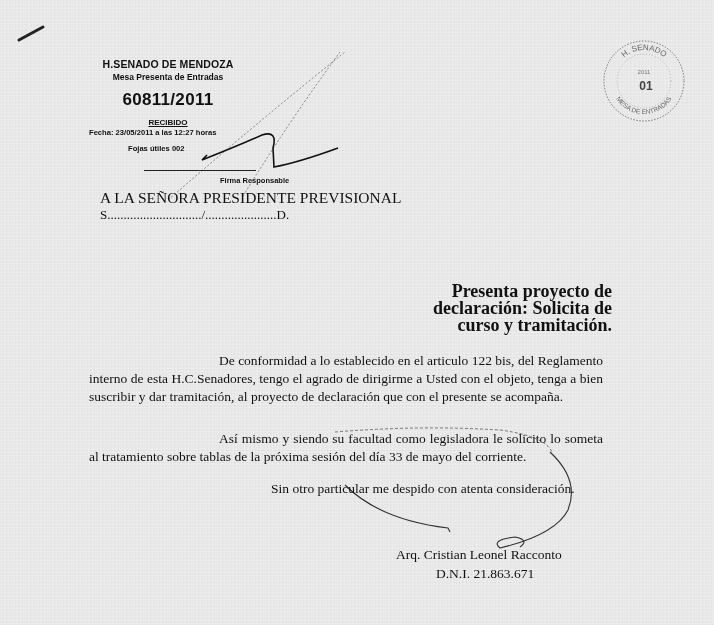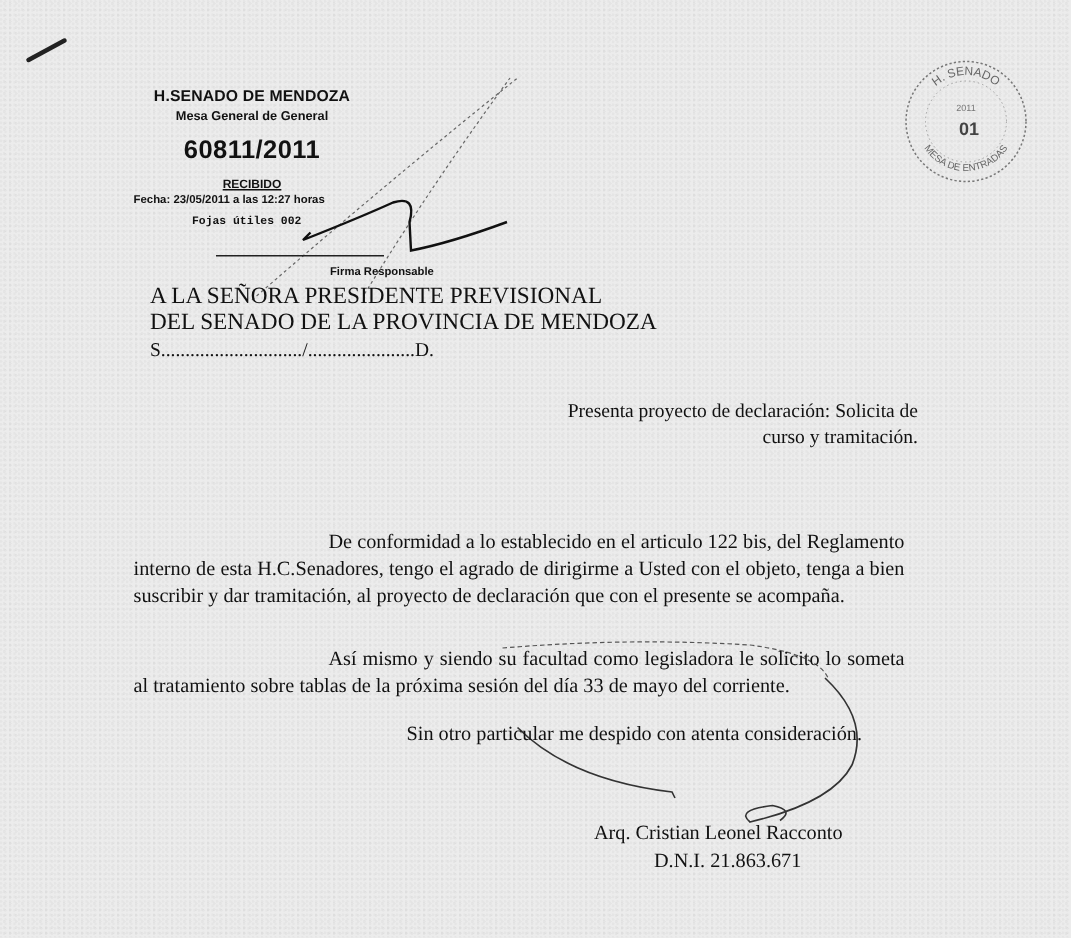--- a/index.html
+++ b/index.html
@@ -12,26 +12,26 @@
     background-size:3px 3px, 4px 4px;
     color:#111;
   }
   .abs { position:absolute; }
   .stamp-block { left:88px; top:58px; width:160px; text-align:center; font-family:"Liberation Sans", sans-serif; }
   .st-title { font-size:10.5px; font-weight:bold; letter-spacing:0.1px; }
   .st-sub { font-size:8.5px; font-weight:bold; margin-top:2px; }
   .st-num { font-size:17px; font-weight:bold; margin-top:8px; letter-spacing:0.3px; }
   .st-rec { font-size:8px; font-weight:bold; text-decoration:underline; margin-top:8px; }
   .st-fecha { font-family:"Liberation Sans", sans-serif; font-size:7.6px; font-weight:bold; left:89px; top:128px; white-space:nowrap; }
-  .st-fojas { font-family:Liberation Mono, monospace; font-size:7.6px; font-weight:bold; left:128px; top:144px; white-space:nowrap; }
+  .st-fojas { font-family:Liberation Sans, sans-serif; font-size:7.6px; font-weight:bold; left:128px; top:144px; white-space:nowrap; }
   .st-line { left:144px; top:170px; width:112px; height:1px; background:#222; }
   .st-firma { font-family:"Liberation Sans", sans-serif; font-size:7.5px; font-weight:bold; left:180px; top:176px;margin-left:40px; }
   .serif { font-family:"Liberation Serif", serif; }
   .addr { left:100px; top:189px; font-size:15.5px; line-height:17.3px; white-space:nowrap; }
-  .subject { left:362px; top:265px; width:250px; text-align:right; font-size:13px; line-height:17px; }
+  .subject { left:362px; top:283px; width:250px; text-align:right; font-size:18px; line-height:17px;font-weight:bold; }
   .body-p { left:89px; width:514px; font-size:13.5px; line-height:18px; text-align:justify; }
   .p1 { top:352px; }
   .p2 { top:430px; }
   .p3 { top:480px; left:229px; width:auto; white-space:nowrap;margin-left:42px; }
   .indent { display:inline-block; width:130px; }
   .sig-name { left:396px; top:547px; font-size:13.5px; white-space:nowrap; }
   .sig-dni { left:436px; top:566px; font-size:13.5px; white-space:nowrap; }
   .round-stamp { left:601px; top:38px; width:86px; height:86px; }
   svg.overlay { position:absolute; left:0; top:0; pointer-events:none; }
 </style>
@@ -58,32 +58,31 @@
   <circle cx="43" cy="43" r="40" stroke="#777" stroke-width="1" stroke-dasharray="1.5 1.5" fill="none"></circle>
   <circle cx="43" cy="43" r="27" stroke="#999" stroke-width="0.6" stroke-dasharray="1 2" fill="none"></circle>
   <text font-family="Liberation Sans, sans-serif" font-size="8" fill="#666"><textPath href="#arcTop" startOffset="50%" text-anchor="middle">H. SENADO</textPath></text>
   <text font-family="Liberation Sans, sans-serif" font-size="6.5" fill="#666"><textPath href="#arcBot" startOffset="50%" text-anchor="middle">MESA DE ENTRADAS</textPath></text>
   <text x="43" y="36" text-anchor="middle" font-family="Liberation Sans, sans-serif" font-size="6" fill="#777">2011</text>
   <text x="45" y="52" text-anchor="middle" font-family="Liberation Sans, sans-serif" font-size="12" font-weight="bold" fill="#444">01</text>
 </svg>
 
 <div class="abs stamp-block">
   <div class="st-title">H.SENADO DE MENDOZA</div>
-  <div class="st-sub">Mesa General de General</div>
+  <div class="st-sub">Mesa Presenta de Entradas</div>
   <div class="st-num">60811/2011</div>
   <div class="st-rec">RECIBIDO</div>
 </div>
 <div class="abs st-fecha">Fecha: 23/05/2011 a las 12:27 horas</div>
 <div class="abs st-fojas">Fojas útiles 002</div>
 <div class="abs st-line"></div>
 <div class="abs st-firma">Firma Responsable</div>
 
 <div class="abs serif addr">
   <div>A LA SEÑORA PRESIDENTE PREVISIONAL</div>
-  <div>DEL SENADO DE LA PROVINCIA DE MENDOZA</div>
   <div style="font-size:13px;">S............................./......................D.</div>
 </div>
 
 <div class="abs serif subject">
   <div>Presenta proyecto de declaración: Solicita de</div>
   <div>curso y tramitación.</div>
 </div>
 
 <div class="abs serif body-p p1"><span class="indent"></span><span>De conformidad a lo establecido en el articulo 122 bis, del Reglamento interno de esta H.C.Senadores, tengo el agrado de dirigirme a Usted con el objeto, tenga  a bien suscribir y dar tramitación, al proyecto de declaración que con el presente se acompaña.</span></div>
 <div class="abs serif body-p p2"><span class="indent"></span><span>Así mismo y siendo su facultad como legisladora le solicito lo someta al tratamiento sobre tablas de la próxima sesión del  día 33 de mayo del corriente.</span></div>

